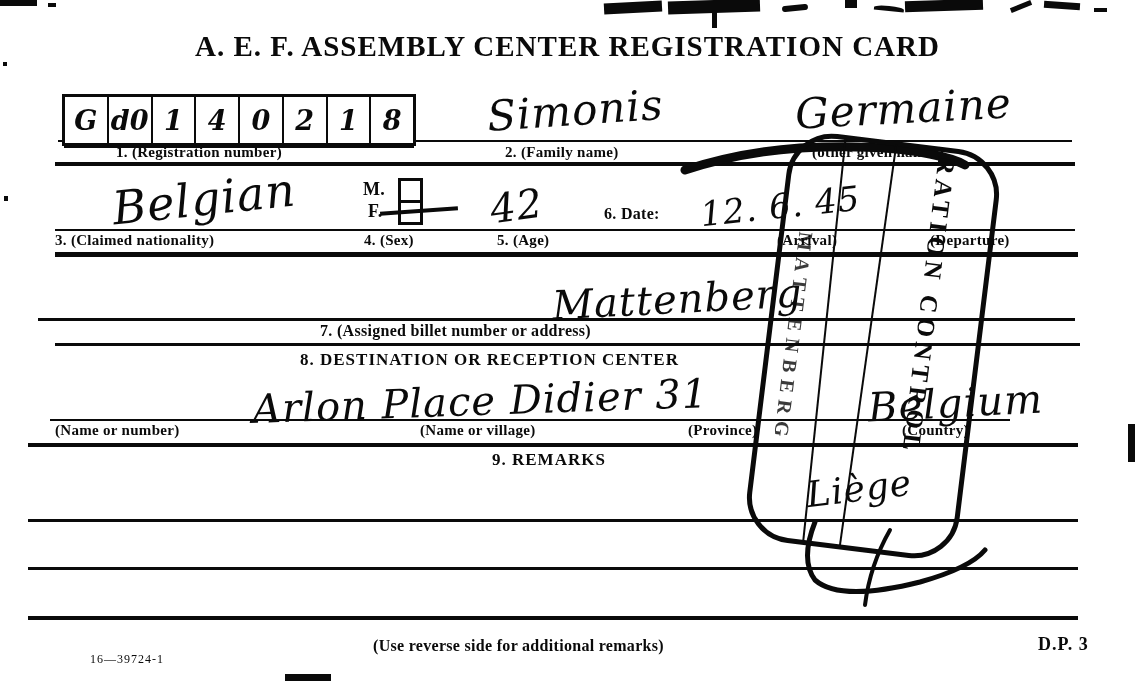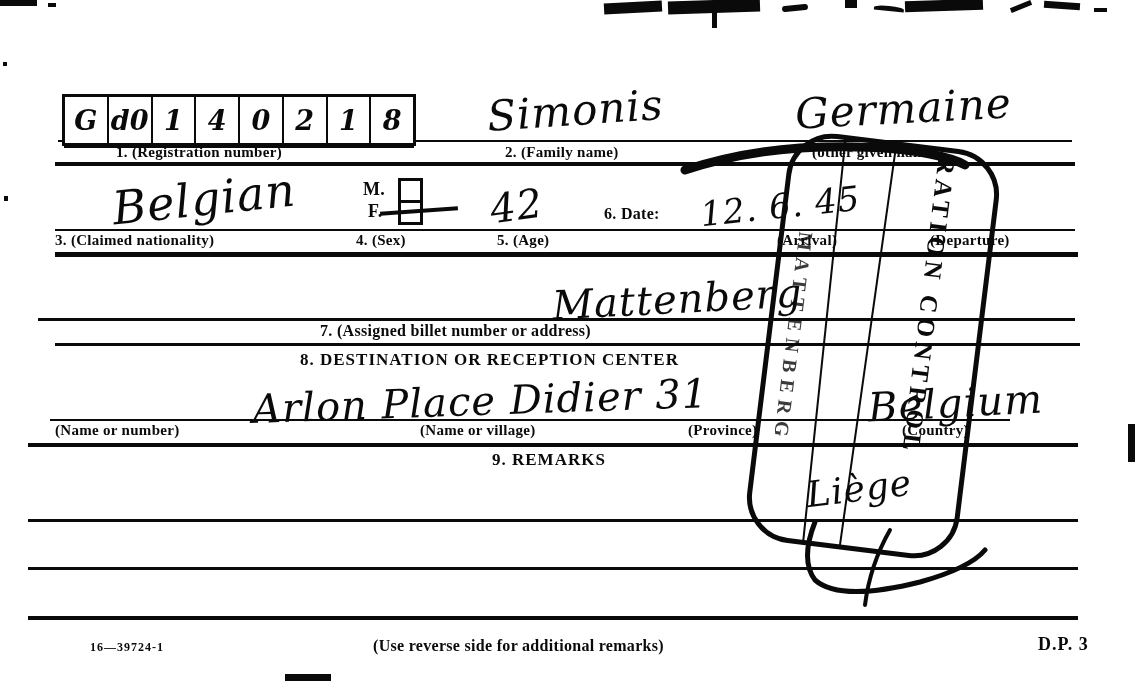--- a/index.html
+++ b/index.html
@@ -41,21 +41,21 @@
     border:5px solid #0a0a0a; border-radius:46px; transform:rotate(7deg);
     z-index:6; pointer-events:none;
   }
   .stamp-vline{position:absolute; top:-2px; bottom:-2px; width:2px; background:#0a0a0a;}
   .stamp-text{
     position:absolute; writing-mode:vertical-rl; font-weight:bold;
     font-family:"Liberation Serif","DejaVu Serif",serif; color:#0a0a0a; white-space:nowrap;
   }
   .artifact{position:absolute; background:#0a0a0a; z-index:2;}
   .smudge-svg{position:absolute; z-index:6; pointer-events:none;}
-  .footer-small{position:absolute; font-weight:bold; font-size:12px; letter-spacing:1px; z-index:3;}
+  .footer-small{position:absolute; font-weight:normal; font-size:12px; letter-spacing:1px; z-index:3;margin-top:12px;}
 </style>
 </head>
 <body>
 
 <div class="card">
 
   <div class="artifact" style="left:0;top:0;width:37px;height:6px;"></div>
   <div class="artifact" style="left:48px;top:3px;width:8px;height:4px;"></div>
   <div class="artifact" style="left:3px;top:62px;width:4px;height:4px;"></div>
   <div class="artifact" style="left:4px;top:196px;width:4px;height:5px;"></div>
@@ -65,20 +65,21 @@
   <div class="artifact" style="left:782px;top:5px;width:26px;height:6px;transform:rotate(-6deg);border-radius:3px;"></div>
   <div class="artifact" style="left:845px;top:0;width:12px;height:8px;"></div>
   <div class="artifact" style="left:874px;top:6px;width:30px;height:5px;border-radius:50% 50% 0 0;transform:rotate(6deg);"></div>
   <div class="artifact" style="left:905px;top:0;width:78px;height:11px;transform:rotate(-2deg);"></div>
   <div class="artifact" style="left:1010px;top:4px;width:22px;height:5px;transform:rotate(-22deg);"></div>
   <div class="artifact" style="left:1044px;top:2px;width:36px;height:7px;transform:rotate(4deg);"></div>
   <div class="artifact" style="left:1094px;top:8px;width:13px;height:4px;"></div>
   <div class="artifact" style="left:1128px;top:424px;width:7px;height:38px;"></div>
   <div class="artifact" style="left:285px;top:674px;width:46px;height:7px;"></div>
 
+  <div class="title">A. E. F. ASSEMBLY CENTER REGISTRATION CARD</div>
 
   <div class="reggrid">
     <div class="regcell">G</div>
     <div class="regcell">d0</div>
     <div class="regcell">1</div>
     <div class="regcell">4</div>
     <div class="regcell">0</div>
     <div class="regcell">2</div>
     <div class="regcell">1</div>
     <div class="regcell">8</div>
@@ -105,21 +106,21 @@
   <div class="chk" style="left:398px;top:200px;"></div>
   <div class="rule" style="left:380px;top:209px;width:78px;height:4px;transform:rotate(-4deg);z-index:5;"></div>
 
   <div class="hw" style="left:490px;top:183px;font-size:40px;transform:rotate(-8deg);">42</div>
 
   <div class="lbl" style="left:604px;top:205px;font-size:16px;">6. Date:</div>
   <div class="hw" style="left:700px;top:186px;font-size:34px;transform:rotate(-6deg);">12. 6. 45</div>
 
   <div class="rule" style="left:55px;top:229px;width:1020px;height:2px;"></div>
   <div class="lbl" style="left:55px;top:232px;">3. (Claimed nationality)</div>
-  <div class="lbl" style="left:356px;top:232px;">4. (Sex)</div>
+  <div class="lbl" style="left:364px;top:232px;">4. (Sex)</div>
   <div class="lbl" style="left:497px;top:232px;">5. (Age)</div>
   <div class="lbl" style="left:777px;top:232px;">(Arrival)</div>
   <div class="lbl" style="left:930px;top:232px;">(Departure)</div>
   <div class="rule" style="left:55px;top:252px;width:1023px;height:5px;"></div>
 
   <div class="hw" style="left:552px;top:276px;font-size:40px;transform:rotate(-3deg);">Mattenberg</div>
   <div class="rule" style="left:38px;top:318px;width:1037px;height:3px;"></div>
   <div class="lbl" style="left:320px;top:322px;font-size:16px;">7. (Assigned billet number or address)</div>
   <div class="rule" style="left:55px;top:343px;width:1025px;height:3px;"></div>
 

